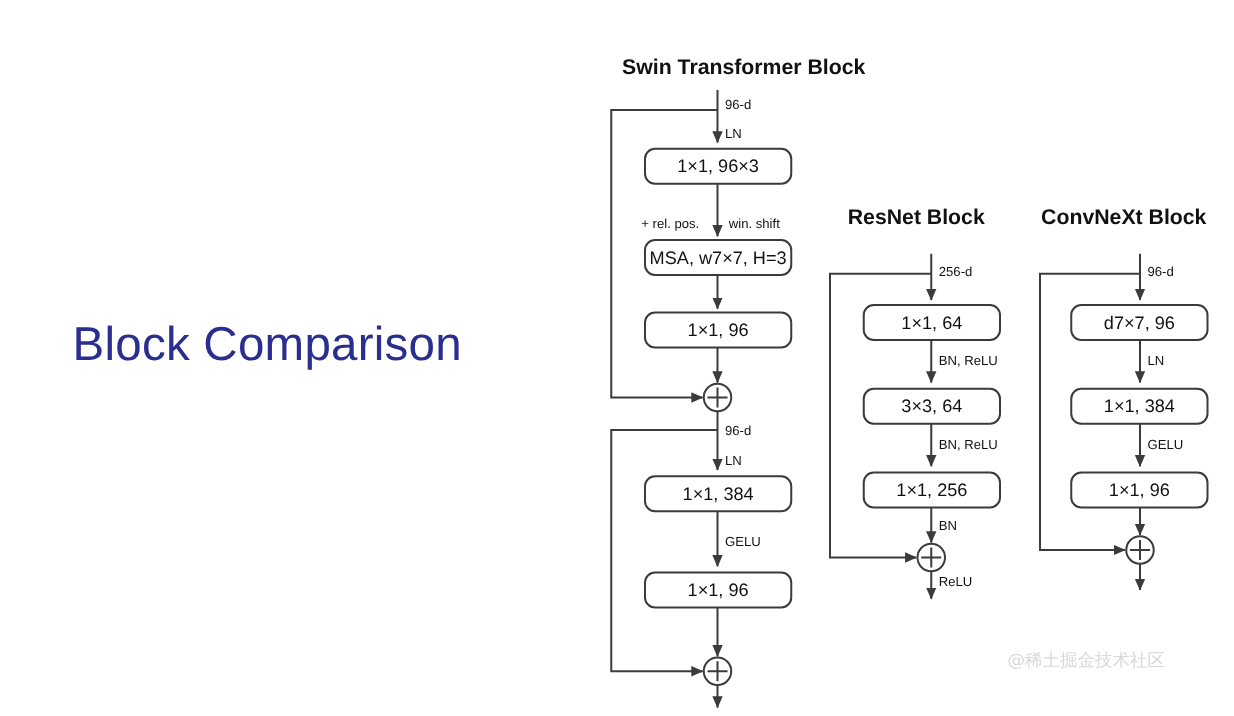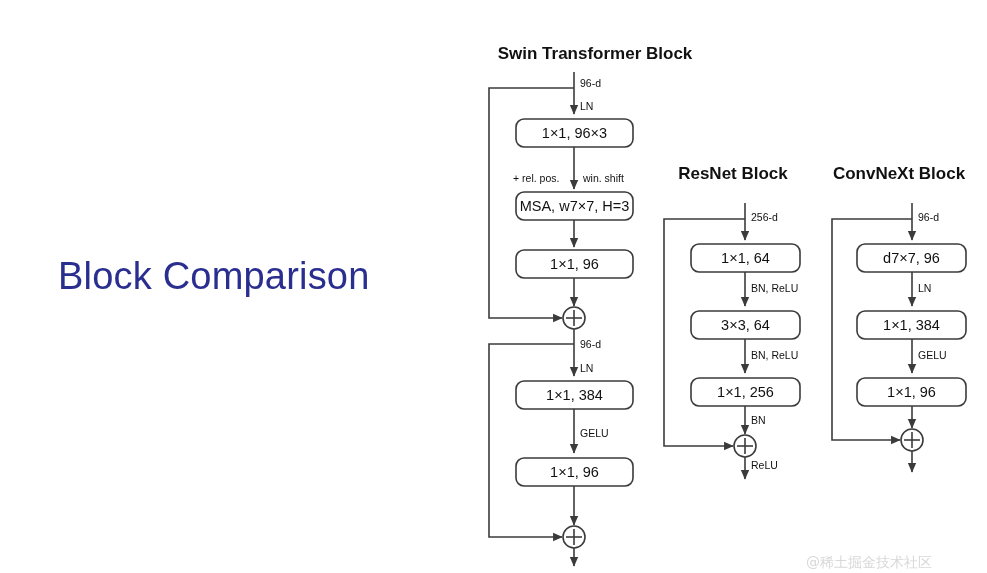--- a/index.html
+++ b/index.html
@@ -29,21 +29,21 @@
     font-size: 38px;
     font-weight: 400;
     color: #2a2e8f;
     letter-spacing: 0.2px;
     white-space: nowrap;
     margin-left: 40px;
   }
   #watermark {
     position: absolute;
     left: 806px;
-    top: 554px;
+    top: 520px;
     font-size: 14px;
     color: #d8d8d8;
     white-space: nowrap;
     font-family: "DejaVu Sans", sans-serif;
   }
   svg#diagram {
     position: absolute;
     left: 0;
     top: 0;
     width: 987px;

